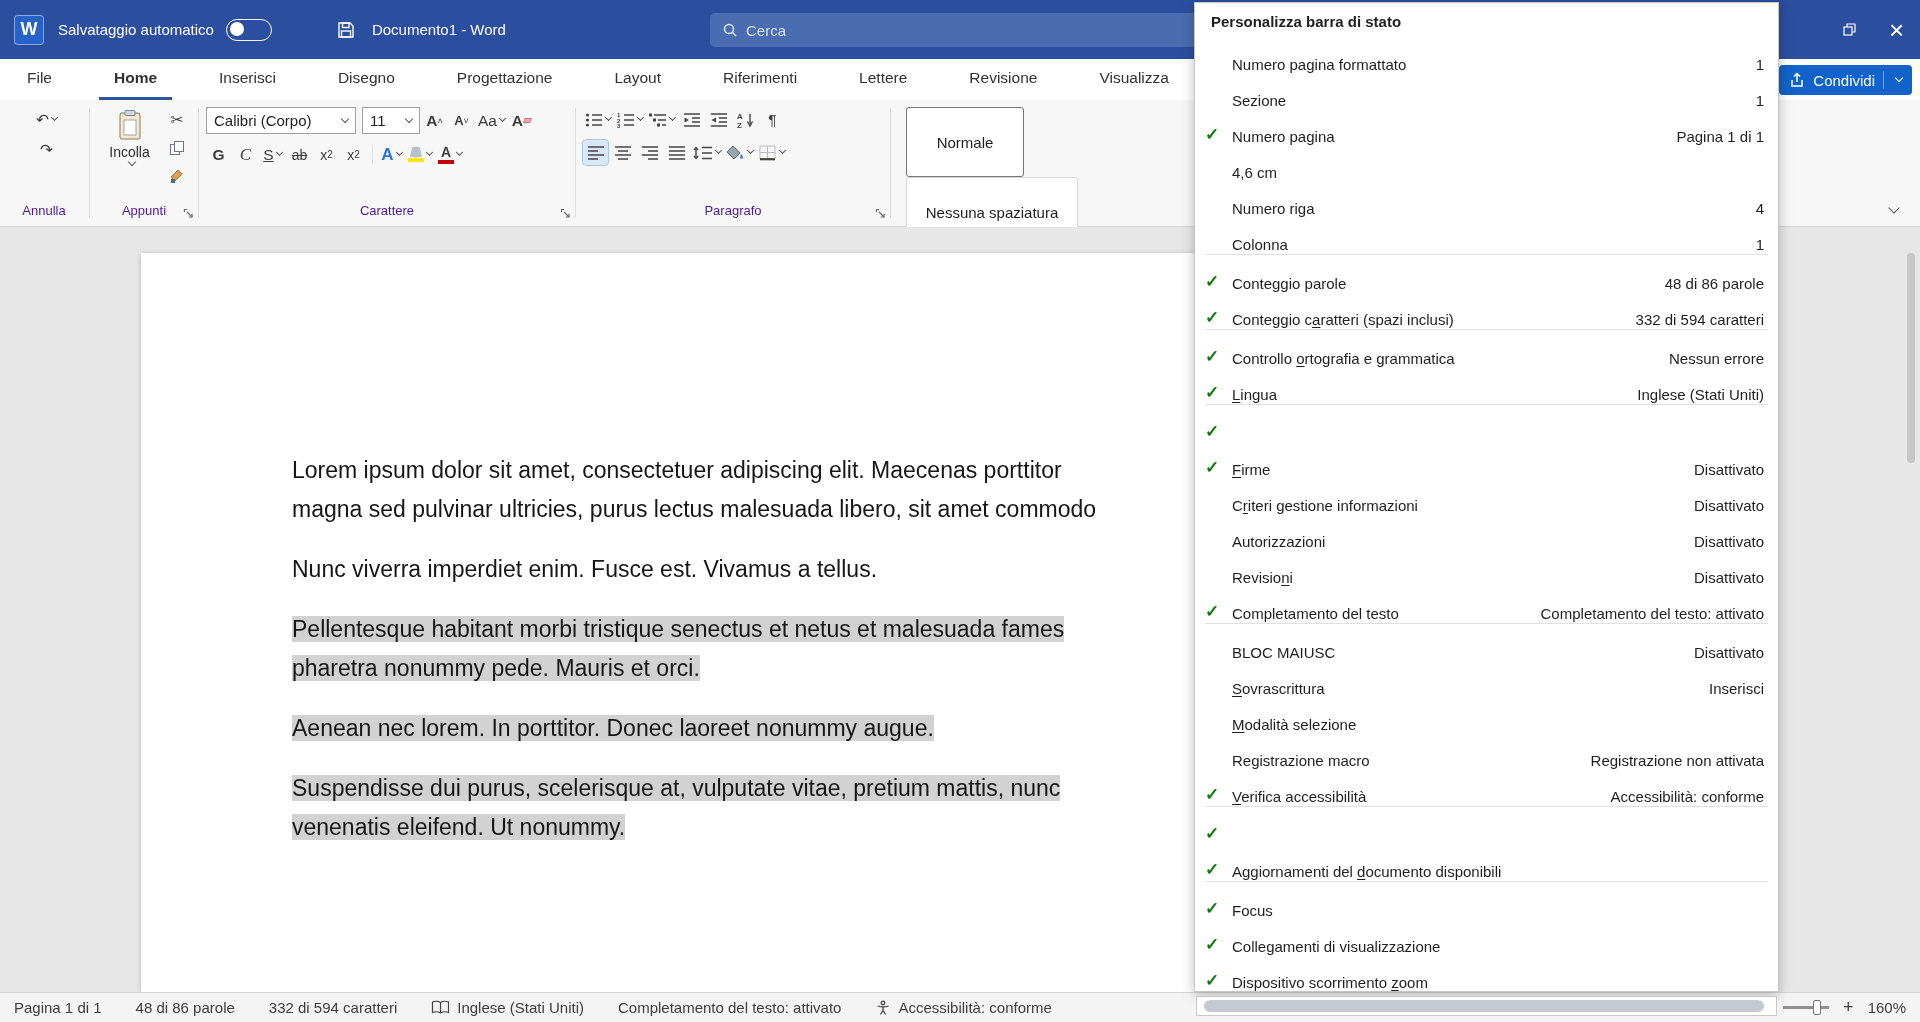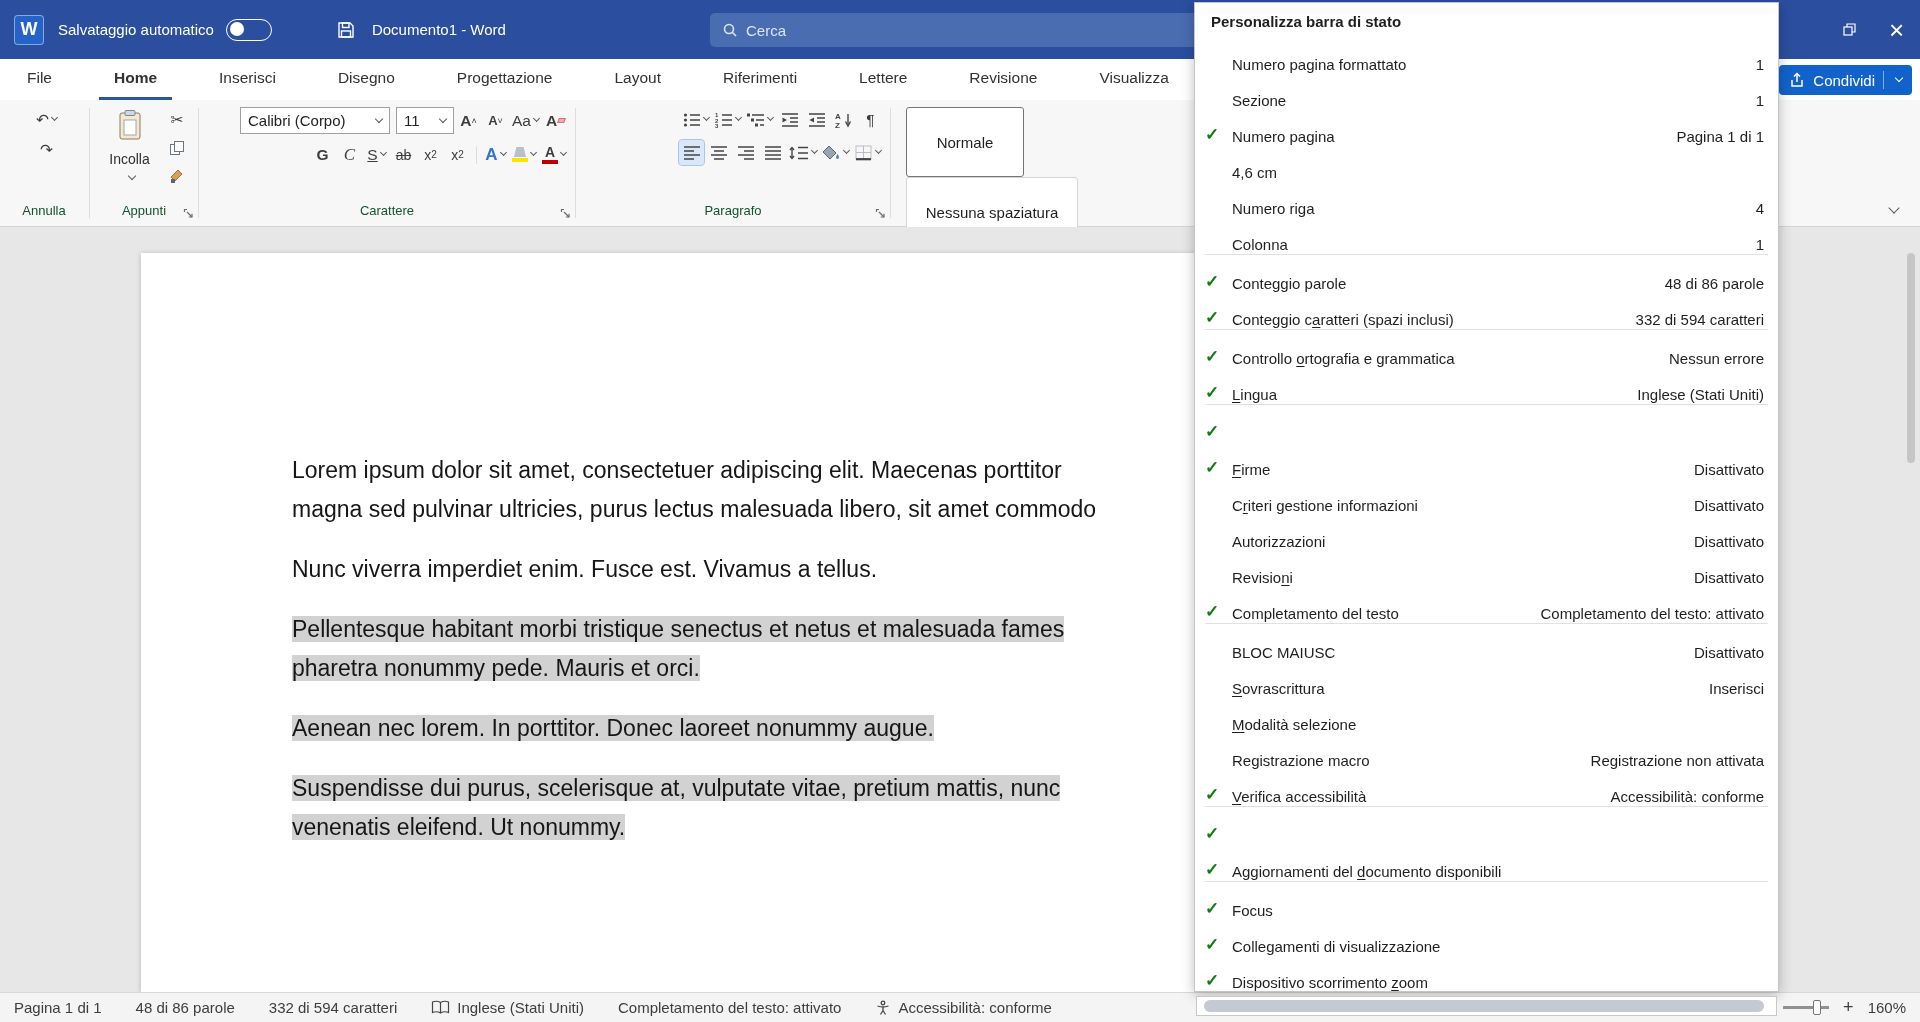--- a/index.html
+++ b/index.html
@@ -30,41 +30,41 @@
   .rtab.active{font-weight:700;border-bottom:3px solid var(--tabline,#2b579a);}
   .share-btn{position:absolute;right:8px;top:6px;height:30px;background:var(--accent,#1163cb);border-radius:4px;
     display:flex;align-items:center;color:#fff;font-size:15px;padding:0 10px;gap:8px;cursor:pointer;}
   .share-div{width:1px;height:18px;background:rgba(255,255,255,.45);}
 
   
   #ribbon{position:absolute;top:100px;left:0;width:1920px;height:127px;background:#f7f7f7;border-bottom:1px solid #d5d5d5;
     display:flex;align-items:stretch;}
   .rgroup{display:flex;flex-direction:column;}
   .rg-content{flex:1;display:flex;padding-top:7px;}
-  .rg-label{position:relative;height:26px;text-align:center;font-size:13px;color:#14532d;line-height:22px;}
+  .rg-label{position:relative;height:26px;text-align:center;font-size:13px;color:#4c1d95;line-height:22px;}
   .vsep{width:1px;background:#ddd;margin:8px 1px;}
   .launcher{position:absolute;right:3px;bottom:7px;cursor:pointer;display:inline-flex;}
   .sbtn{min-width:25px;height:25px;display:inline-flex;align-items:center;justify-content:center;border-radius:3px;
     color:#3d3d3d;font-size:15.5px;cursor:pointer;padding:0 2px;}
   .sbtn.sel-btn{background:#d9e7f9;outline:1px solid #a9c7e8;}
   .chev{display:inline-block;width:6px;height:6px;border-right:1.6px solid #5a5a5a;border-bottom:1.6px solid #5a5a5a;
     transform:rotate(45deg);margin-left:4px;margin-top:-4px;}
   .chev.white{border-color:#fff;}
   .chev.tiny{width:5px;height:5px;margin-left:3px;}
 
   .g-annulla{width:88px;}
   .g-annulla .rg-content{flex-direction:column;align-items:flex-start;padding-left:18px;gap:4px;}
 
   .g-appunti{width:106px;}
-  .bigbtn{width:62px;display:flex;flex-direction:column;align-items:center;gap:10px;cursor:pointer;padding-top:2px;}
+  .bigbtn{width:62px;display:flex;flex-direction:column;align-items:center;gap:3px;cursor:pointer;padding-top:2px;}
   .bigbtn-label{font-size:14px;color:#2f2f2f;}
   .minicol{display:flex;flex-direction:column;gap:3px;margin-left:2px;}
 
   .g-carattere{width:374px;}
-  .rows{display:flex;flex-direction:column;gap:8px;width:100%;padding:0 6px;align-items:flex-end;}
+  .rows{display:flex;flex-direction:column;gap:8px;width:100%;padding:0 6px;}
   .rrow{display:flex;align-items:center;gap:2px;}
   .combo{border:1px solid #a0a0a0;background:#fff;height:27px;display:flex;align-items:center;
     padding:0 7px;font-size:15px;color:#222;justify-content:space-between;cursor:pointer;}
   .combo.font-name{width:150px;}
   .combo.font-size{width:58px;margin-left:4px;}
   .minidiv{width:1px;height:18px;background:#ddd;margin:0 4px;}
   .bG{font-weight:800;}
   .iC{font-style:italic;font-family:"Liberation Serif",serif;font-size:17px;}
   .uS{text-decoration:underline;}
   .sAB{text-decoration:line-through;font-size:14px;}

